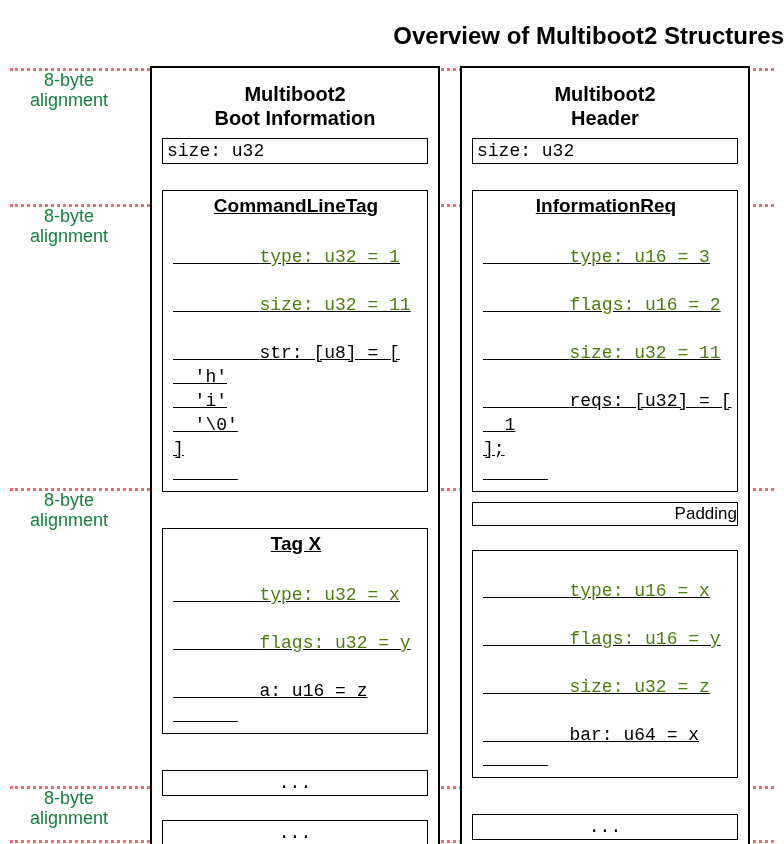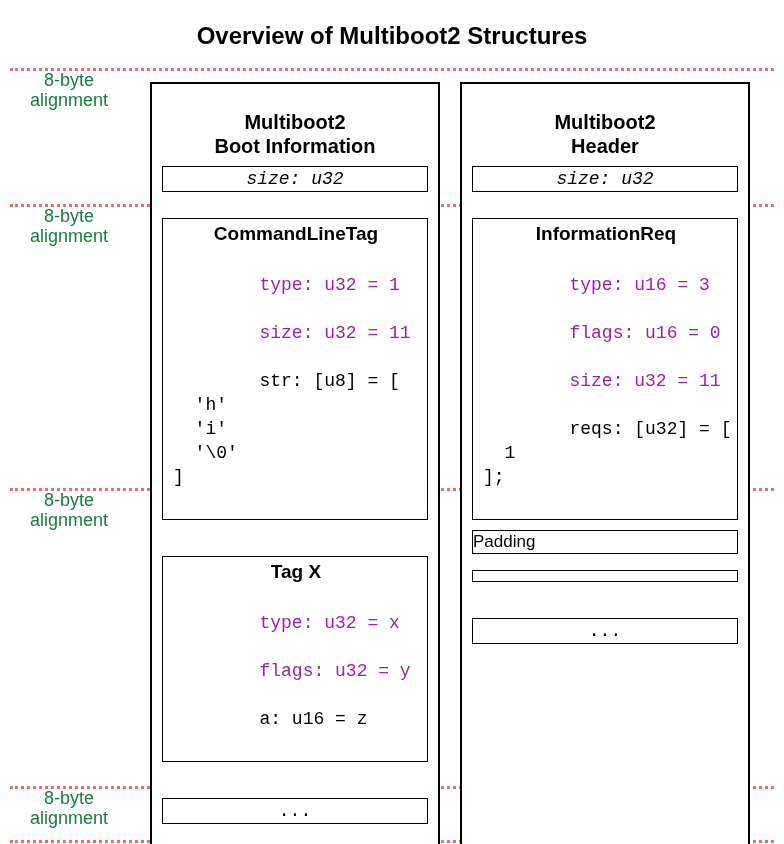--- a/index.html
+++ b/index.html
@@ -6,21 +6,21 @@
   body {
     margin: 0;
     padding: 0;
     font-family: Arial, Helvetica, sans-serif;
     background: #fff;
     width: 784px;
     height: 844px;
     position: relative;
   }
   .title {
-    text-align: center;
+    text-align: right;
     font-weight: 700;
     font-size: 24px;
     padding: 22px 0 10px 0;
   }
   .stage {
     position: absolute;
     top: 66px;
     left: 0;
     width: 784px;
     height: 778px;
@@ -36,74 +36,74 @@
     position: absolute;
     left: 14px;
     width: 110px;
     text-align: center;
     color: #15803d;
     font-size: 18px;
     line-height: 20px;
   }
   .column {
     position: absolute;
-    top: 16px;
+    top: 0;
     width: 290px;
     bottom: 0;
     border: 2px solid #000;
     border-bottom: none;
     background: #fff;
-    padding: 24px 10px 0 10px;
+    padding: 12px 10px 0 10px;
   }
   .col-left  { left: 150px; }
   .col-right { left: 460px; }
   .col-title {
     text-align: center;
     font-weight: 700;
     font-size: 20px;
     line-height: 24px;
     margin: 2px 0 8px 0;
   }
   .field-box {
     border: 1.5px solid #000;
     font-family: "Menlo","Consolas","Courier New",monospace;
     font-size: 18px;
-    text-align: center;
     padding: 2px 4px;
     margin-bottom: 12px;
     background: #fff;
-    font-style: italic;
   }
   .tag-box {
     border: 1.5px solid #000;
     background: #fff;
     padding: 4px 8px 6px 10px;
     margin-bottom: 10px;
+    text-decoration: underline;
   }
   .tag-title {
     font-weight: 700;
     font-size: 19px;
     text-align: center;
     margin-bottom: 4px;
     font-family: Arial, Helvetica, sans-serif;
   }
   .code {
     font-family: "Menlo","Consolas","Courier New",monospace;
     font-size: 18px;
     line-height: 24px;
     white-space: pre;
     color: #000;
   }
-  .kw { color: #a21caf; }
+  .kw { color: #4d7c0f; }
   .padding-box {
     border: 1.5px solid #000;
     font-family: Arial, Helvetica, sans-serif;
     font-size: 17px;
-    text-align: left;
+    text-align: right;
     padding: 1px 0;
+    margin-bottom: 8px;
   }
   .ellipsis {
     border: 1.5px solid #000;
     font-family: "Menlo","Consolas","Courier New",monospace;
     font-size: 18px;
     text-align: center;
     padding: 2px 0;
     margin-bottom: 10px;
     background: #fff;
   }
@@ -167,33 +167,39 @@
   <div class="column col-right">
     <div class="col-title">Multiboot2<br>Header</div>
     <div class="field-box">size: u32</div>
 
     <div class="spacer" style="height:14px"></div>
 
     <div class="tag-box">
       <div class="tag-title">InformationReq</div>
       <div class="code">
         <span class="kw">type: u16 = 3</span><br>
-        <span class="kw">flags: u16 = 0</span><br>
+        <span class="kw">flags: u16 = 2</span><br>
         <span class="kw">size: u32 = 11</span><br>
         <span>reqs: [u32] = [
   1
 ];</span>
       </div>
     </div>
 
     <div class="padding-box">Padding</div>
 
     <div class="spacer" style="height:16px"></div>
 
     <div class="tag-box">
+      <div class="code">
+        <span class="kw">type: u16 = x</span><br>
+        <span class="kw">flags: u16 = y</span><br>
+        <span class="kw">size: u32 = z</span><br>
+        <span>bar: u64 = x</span>
+      </div>
     </div>
 
     <div class="spacer" style="height:26px"></div>
     <div class="ellipsis">...</div>
 
   </div>
 
 </div>
 
 </body></html>

